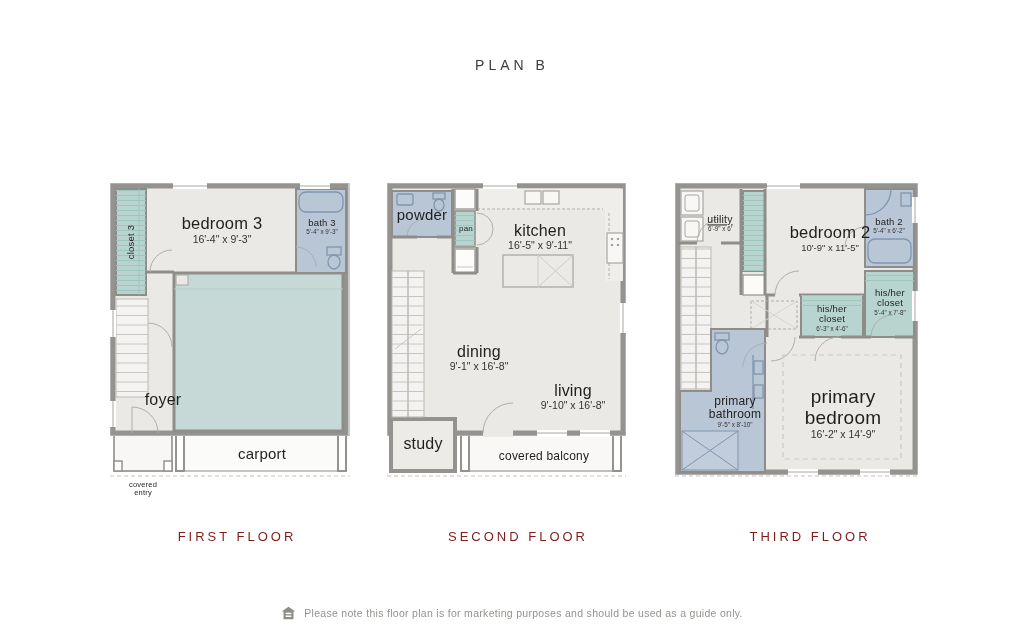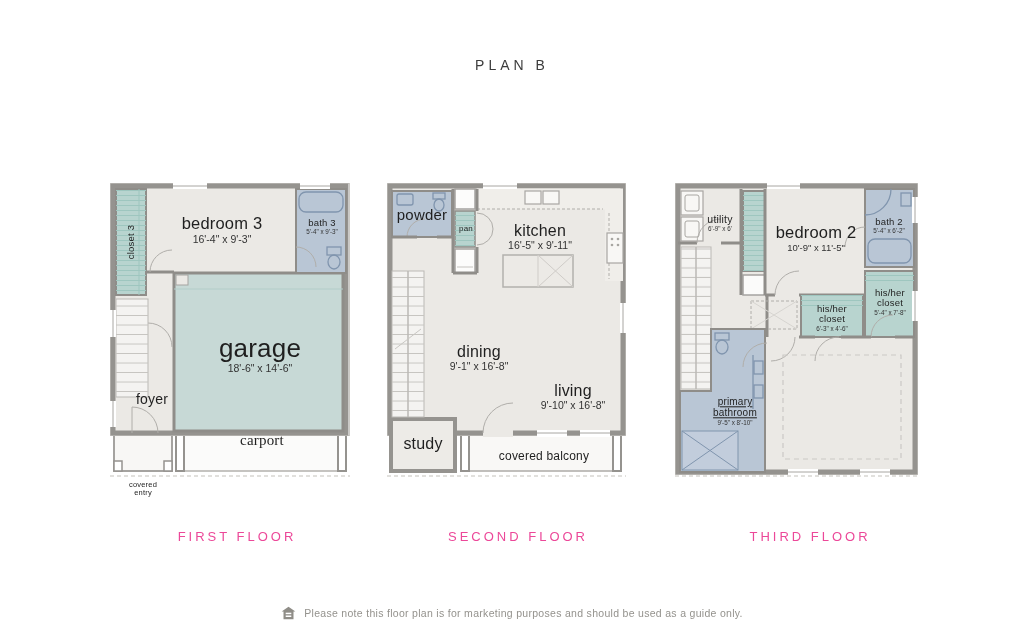--- a/index.html
+++ b/index.html
@@ -11,21 +11,21 @@
   .plan svg{position:absolute;left:0;top:0;}
   .rl{position:absolute;transform:translate(-50%,-50%);text-align:center;white-space:nowrap;line-height:1.08;}
   .rl.wrap{white-space:normal;}
   .rn{color:#1f1f1f;letter-spacing:.2px;}
   .rd{color:#333;margin-top:1px;}
   .n-xl{font-size:26px;} .n-lg{font-size:16px;} .n-md{font-size:16.5px;} .n-pb{font-size:19px;}
   .n-sm{font-size:15px;} .n-xs{font-size:9.5px;} .n-xxs{font-size:8px;} .n-tiny{font-size:7.5px;margin-top:37px;}
   .d-lg{font-size:10.5px;} .d-md{font-size:9.5px;} .d-xs{font-size:6.3px;}
   .rot{transform:translate(-50%,-50%) rotate(-90deg);}
   .floorlabel{position:absolute;top:529px;transform:translateX(-50%);font-size:13px;
-              letter-spacing:3px;color:#ec4899;white-space:nowrap;}
+              letter-spacing:3px;color:#7f1d1d;white-space:nowrap;}
   .footer{position:absolute;top:606px;left:0;right:0;display:flex;justify-content:center;
           align-items:center;gap:8px;color:#94928d;font-size:10.5px;letter-spacing:.3px;}
   
   .w3{stroke:#8f8d89;stroke-width:3;fill:none;}
   .thin{stroke:#cbc9c5;stroke-width:1;fill:none;}
   .fx{stroke:#8095ae;stroke-width:1.3;fill:none;}
   .fxg{stroke:#a8a6a2;stroke-width:1.2;fill:#f8f7f5;}
   .arc{stroke:#b0aeaa;stroke-width:1;fill:none;}
   .dashl{stroke:#b0aeaa;stroke-width:1;fill:none;stroke-dasharray:3 2;}
   .gnd{stroke:#d8d6d2;stroke-width:1.5;stroke-dasharray:4 3;}
@@ -104,27 +104,23 @@
     </svg>
     <div class="rl rot n-xs rn" style="left:21px;top:59px;">closet 3</div>
     <div class="rl" style="left:112px;top:47px;">
       <div class="rn n-md">bedroom 3</div>
       <div class="rd d-lg">16'-4" x 9'-3"</div>
     </div>
     <div class="rl" style="left:212px;top:44px;">
       <div class="rn n-xs">bath 3</div>
       <div class="rd d-xs">5'-4" x 9'-3"</div>
     </div>
-    <div class="rl" style="left:150px;top:171px;">
-      <div class="rn n-xl">garage</div>
-      <div class="rd d-lg">18'-6" x 14'-6"</div>
-    </div>
-    <div class="rl rn n-sm" style="left:35px;top:217px;font-size:14px;padding-left:14px;">foyer</div>
+    <div class="rl rn n-sm" style="left:46px;top:217px;font-size:16px;padding-left:14px;">foyer</div>
     <div class="rl wrap rn n-tiny" style="left:33px;top:269px;width:46px;">covered entry</div>
-    <div class="rl rn n-sm" style="left:152px;top:257px;font-family:Liberation Serif, serif;">carport</div>
+    <div class="rl rn n-sm" style="left:152px;top:271px;">carport</div>
   </div>
 
   <div class="plan" style="left:387px;width:239px;">
     <svg width="239" height="296" viewBox="0 0 239 296">
       <defs>
         <pattern id="ht2" width="6" height="5" patternUnits="userSpaceOnUse">
             <path d="M0 2.5H6" stroke="#9ec6bf" stroke-width="1"></path>
           </pattern>
         <pattern id="tr2" width="34" height="9.5" patternUnits="userSpaceOnUse">
             <path d="M0 9H34" stroke="#c6c4c0" stroke-width="1.1"></path>
@@ -309,42 +305,46 @@
           <line x1="240" y1="14" x2="240" y2="40" class="winl"></line>
         <rect x="237" y="108" width="6" height="30" fill="#fff"></rect>
           <line x1="240" y1="108" x2="240" y2="138" class="winl"></line>
         <rect x="113" y="286" width="30" height="6" fill="#fff"></rect>
           <line x1="113" y1="289" x2="143" y2="289" class="winl"></line>
         <rect x="185" y="286" width="30" height="6" fill="#fff"></rect>
           <line x1="185" y1="289" x2="215" y2="289" class="winl"></line>
       </g>
     </svg>
     <div class="rl" style="left:45px;top:41px;">
-      <div class="rn" style="font-size:10.5px;">utility</div>
+      <div class="rn" style="font-size:10.5px;text-decoration:underline;">utility</div>
       <div class="rd d-xs">6'-9" x 6'</div>
     </div>
-    <div class="rl" style="left:141px;top:56px;">
+    <div class="rl" style="left:155px;top:56px;">
       <div class="rn n-md">bedroom 2</div>
       <div class="rd d-md">10'-9" x 11'-5"</div>
     </div>
     <div class="rl" style="left:214px;top:43px;">
       <div class="rn n-xs">bath 2</div>
       <div class="rd d-xs">5'-4" x 6'-2"</div>
     </div>
     <div class="rl wrap" style="left:215px;top:119px;width:46px;">
       <div class="rn n-xs">his/her closet</div>
       <div class="rd d-xs">5'-4" x 7'-8"</div>
     </div>
     <div class="rl wrap" style="left:157px;top:135px;width:46px;">
       <div class="rn n-xs">his/her closet</div>
       <div class="rd d-xs">6'-3" x 4'-6"</div>
     </div>
     <div class="rl wrap" style="left:60px;top:229px;width:70px;">
-      <div class="rn" style="font-size:10px;text-decoration:underline;">primary bathroom</div>
+      <div class="rn" style="font-size:12px;">primary bathroom</div>
       <div class="rd d-xs">9'-5" x 8'-10"</div>
+    </div>
+    <div class="rl wrap" style="left:168px;top:231px;width:104px;">
+      <div class="rn n-pb">primary bedroom</div>
+      <div class="rd d-lg">16'-2" x 14'-9"</div>
     </div>
   </div>
 
   <div class="floorlabel" style="left:237px;">FIRST FLOOR</div>
   <div class="floorlabel" style="left:518px;text-align:right;">SECOND FLOOR</div>
   <div class="floorlabel" style="left:810px;">THIRD FLOOR</div>
 
   <div class="footer">
     <svg width="15" height="14" viewBox="0 0 24 22">
       <path d="M12 1 L23 8.5 H20 V21 H4 V8.5 H1 Z" fill="#8f8d87"></path>

